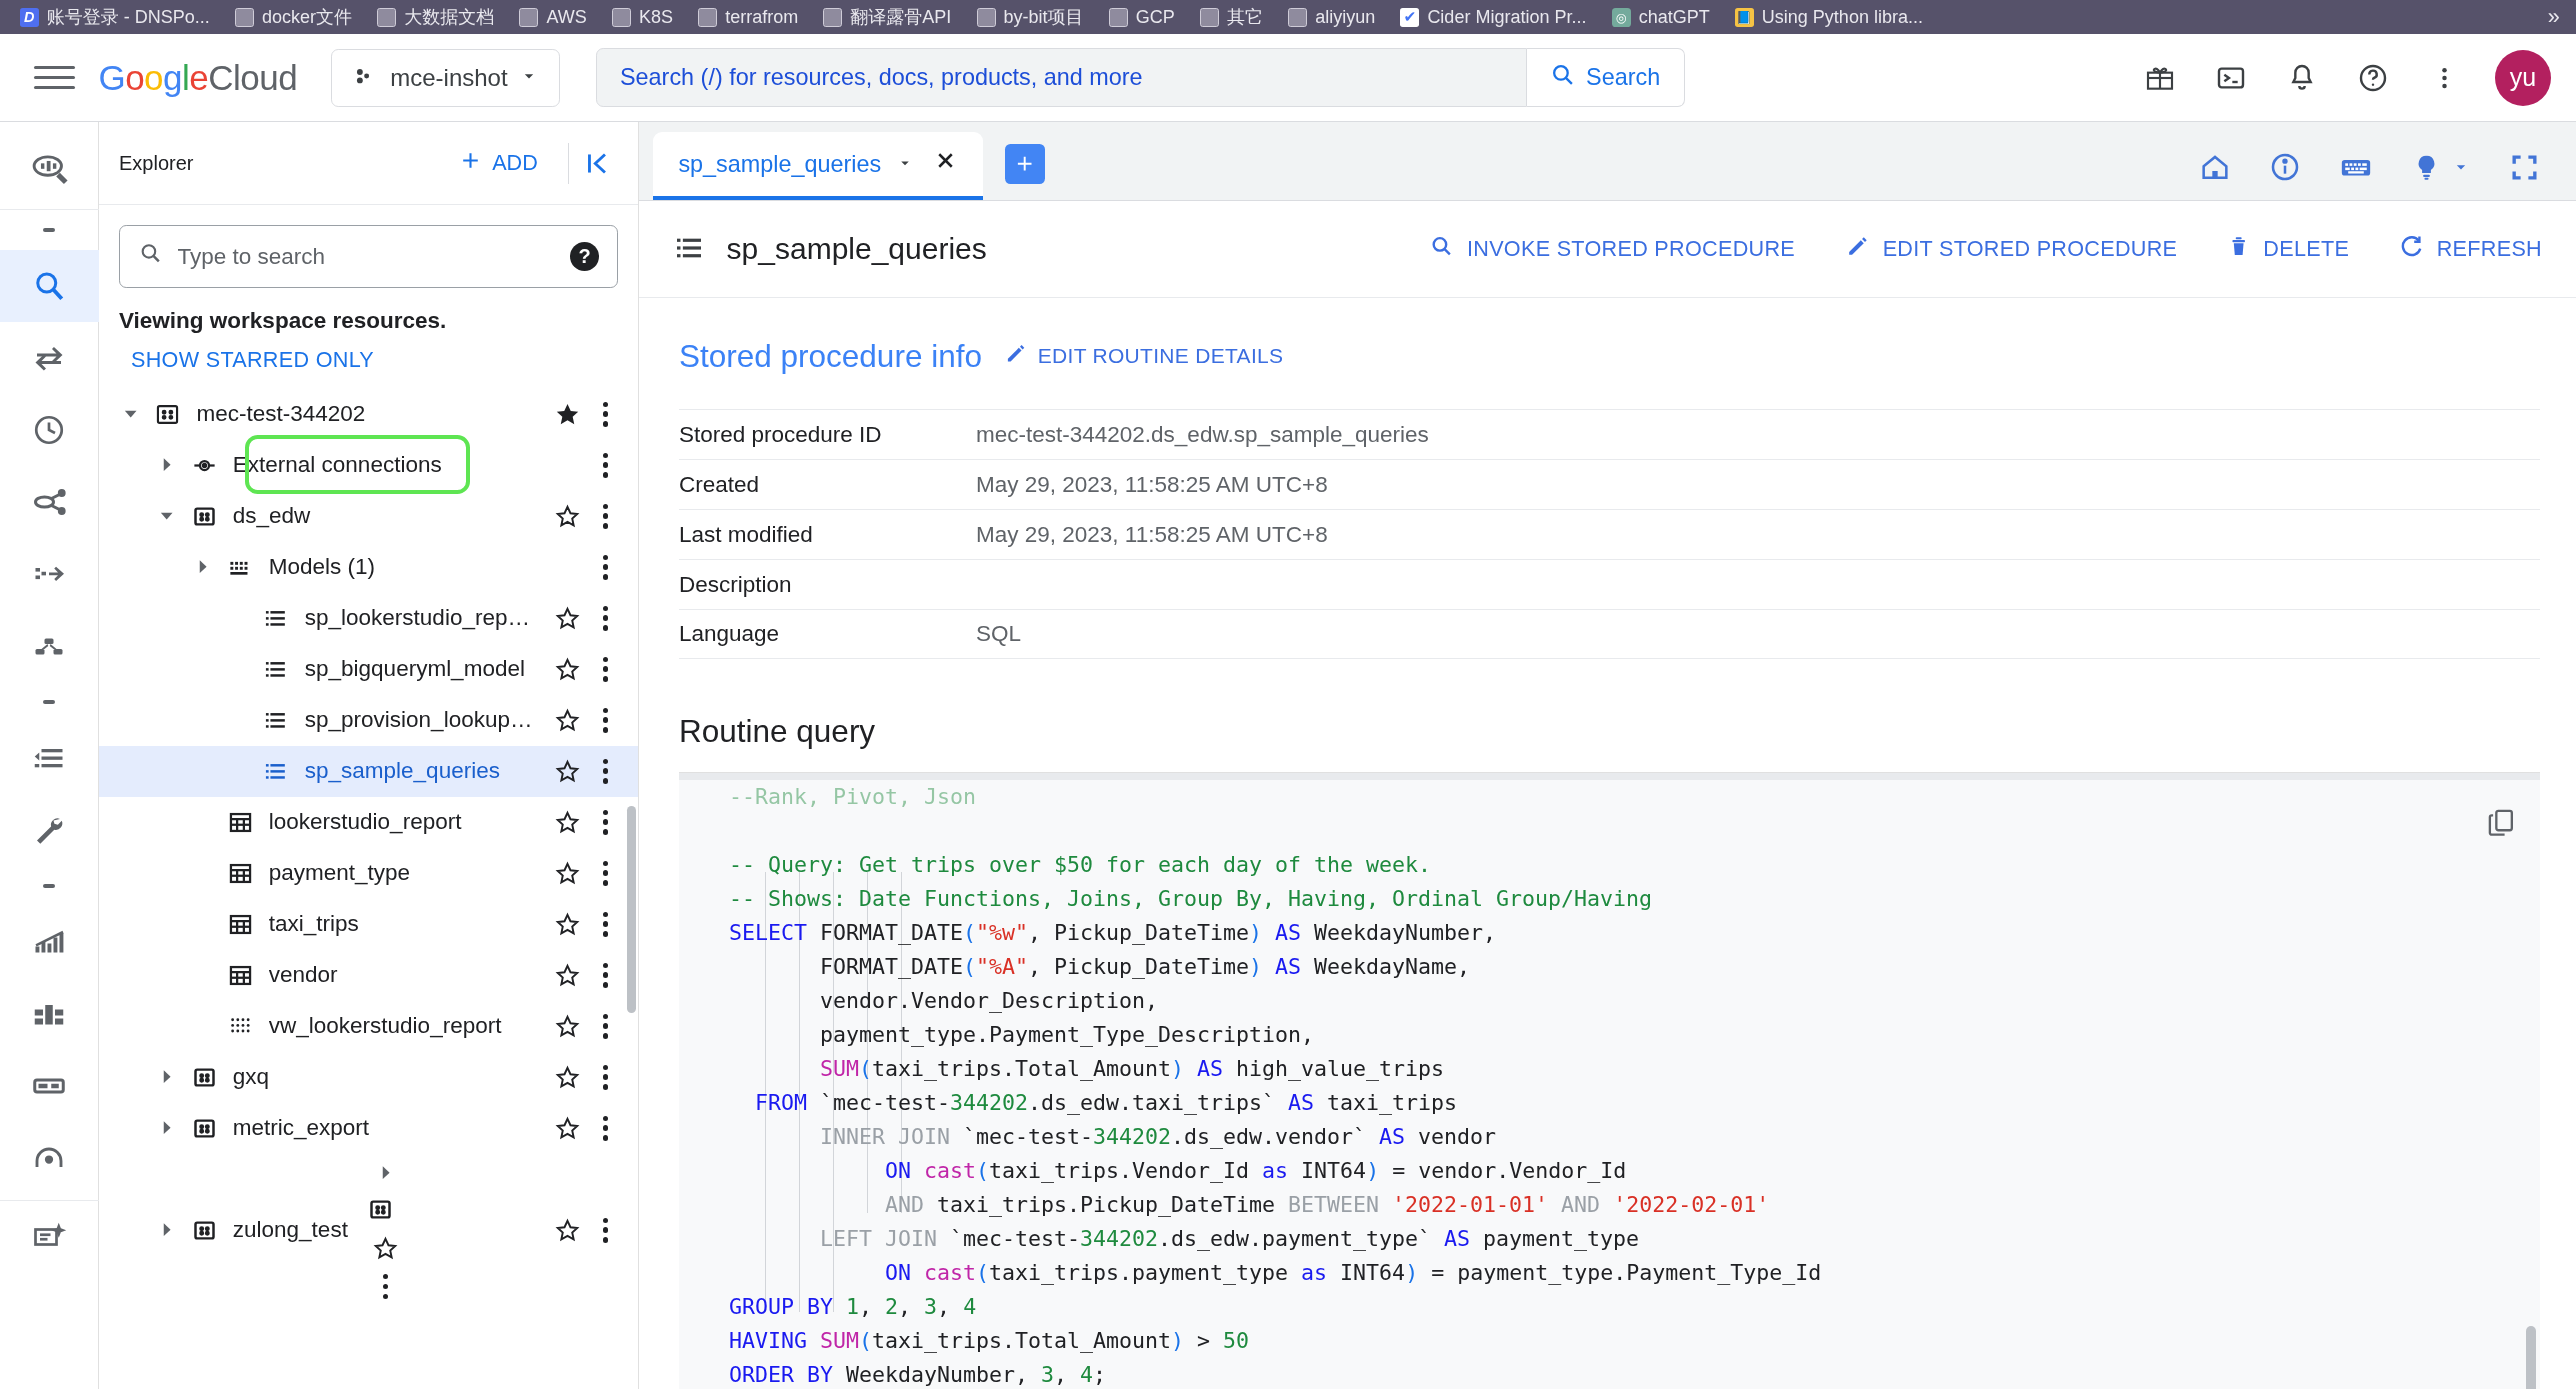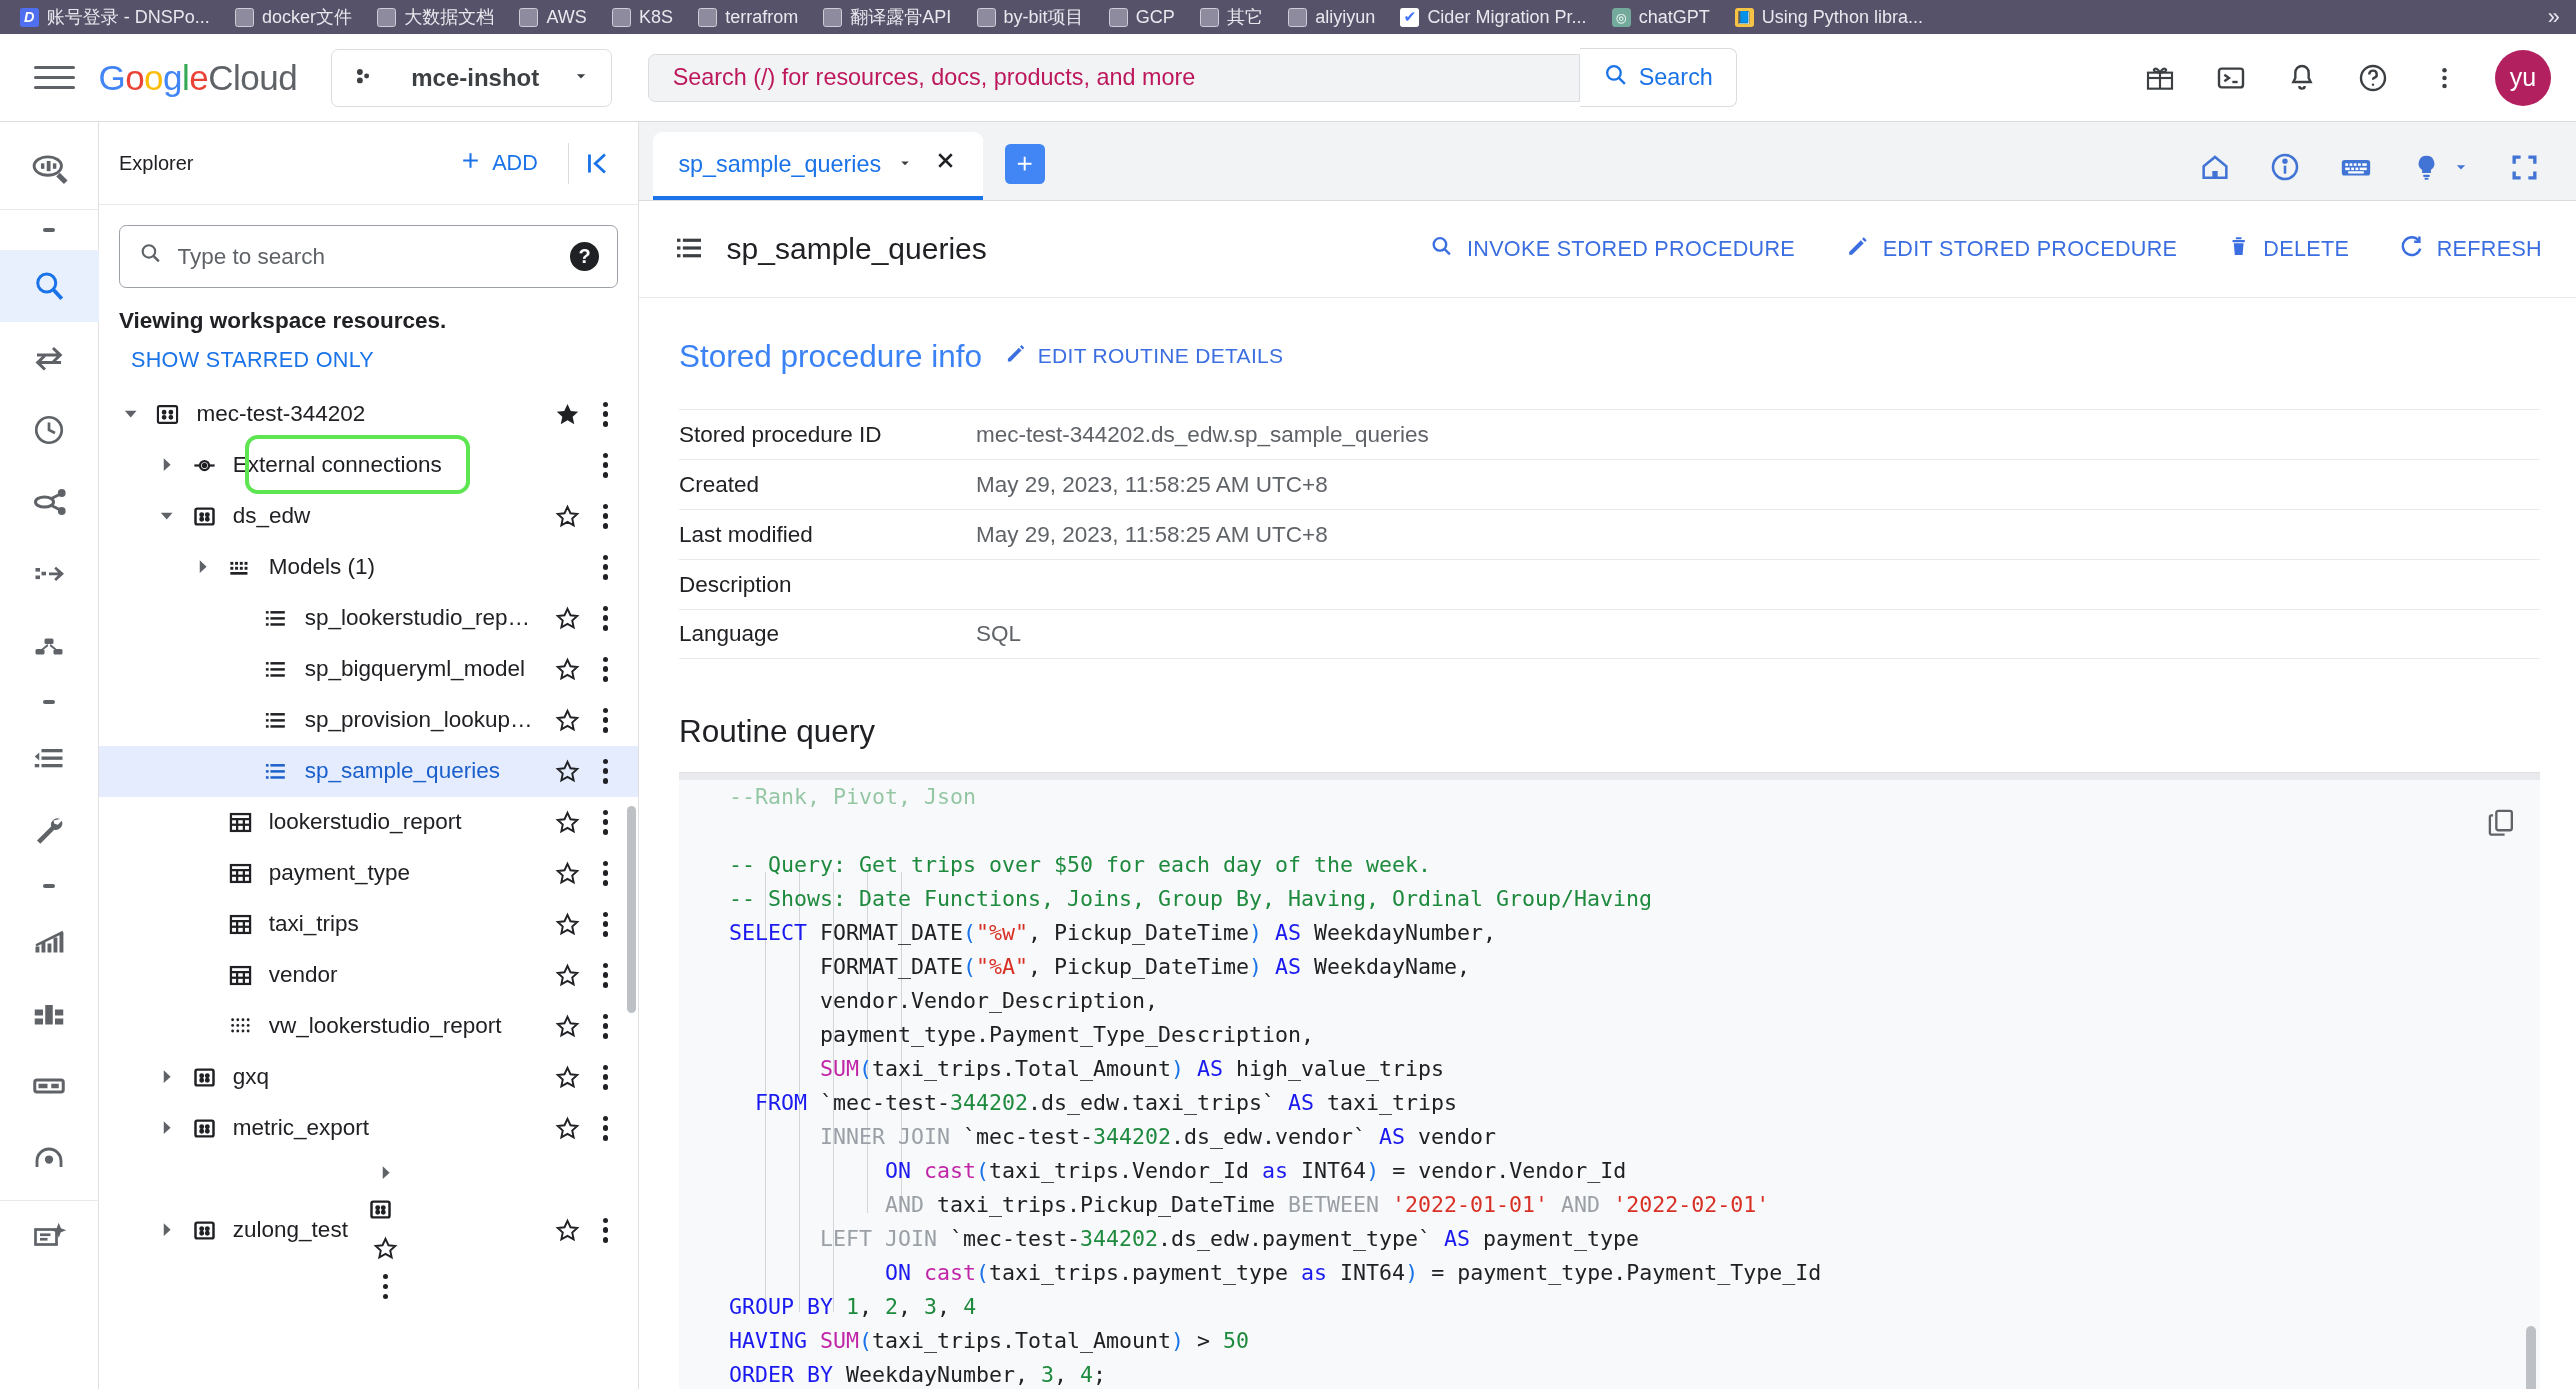--- a/index.html
+++ b/index.html
@@ -52,33 +52,32 @@
   }
   #hamburger { width: 41px; height: 41px; display:flex; flex-direction:column;
     justify-content:center; gap:6.3px; margin-right: 23.4px; margin-left:9px;}
   #hamburger span { display:block; height:3.6px; background:#5f6368; border-radius:1.8px;}
   #gc-logo { font-size: 35px; letter-spacing: -0.5px; white-space: nowrap;
     margin-right: 34px; font-family:"Liberation Sans", sans-serif;}
   #gc-logo .b { color:#4285f4; } #gc-logo .r { color:#ea4335; }
   #gc-logo .y { color:#fbbc05; } #gc-logo .g { color:#34a853; }
   #gc-logo .cloud { color:#5f6368; }
   #project-picker {
-    display:flex; align-items:center; gap:32px;
+    display:flex; align-items:center; gap:11px;
     border:0.9px solid #dadce0; border-radius: 7.2px;
     height: 58px; padding: 0 20px; margin-right: 36px;
     cursor:pointer;
-    font-weight:bold;
   }
   #project-picker .pp-label { font-size:24px; color:#3c4043; white-space:nowrap;}
   #search-wrap { flex: 1; display:flex; align-items:center; max-width: 1089px;}
   #search-box {
-    flex:1; height: 48px; background:#f1f3f4;
+    flex:1; height: 59px; background:#f1f3f4;
     border:0.9px solid #dadce0; border-radius: 7.2px 0 0 7.2px;
     display:flex; align-items:center; padding: 0 23.4px;
-    font-size: 23.4px; color:#be185d;
+    font-size: 23.4px; color:#1d4ed8;
   }
   #search-btn {
     height:59px; border:0.9px solid #dadce0; border-left:none;
     border-radius: 0 7.2px 7.2px 0; background:#fff;
     display:flex;align-items:center;gap:10.8px;padding:0 23.4px;
     color:#1a73e8; font-size:23.4px; cursor:pointer; white-space:nowrap;
   }
   #header-icons { display:flex; align-items:center; gap:31px; margin-left:auto; padding-left:32px;}
   .hdr-ico { width:40px;height:40px; display:flex;align-items:center;justify-content:center;
     color:#5f6368; cursor:pointer;}

